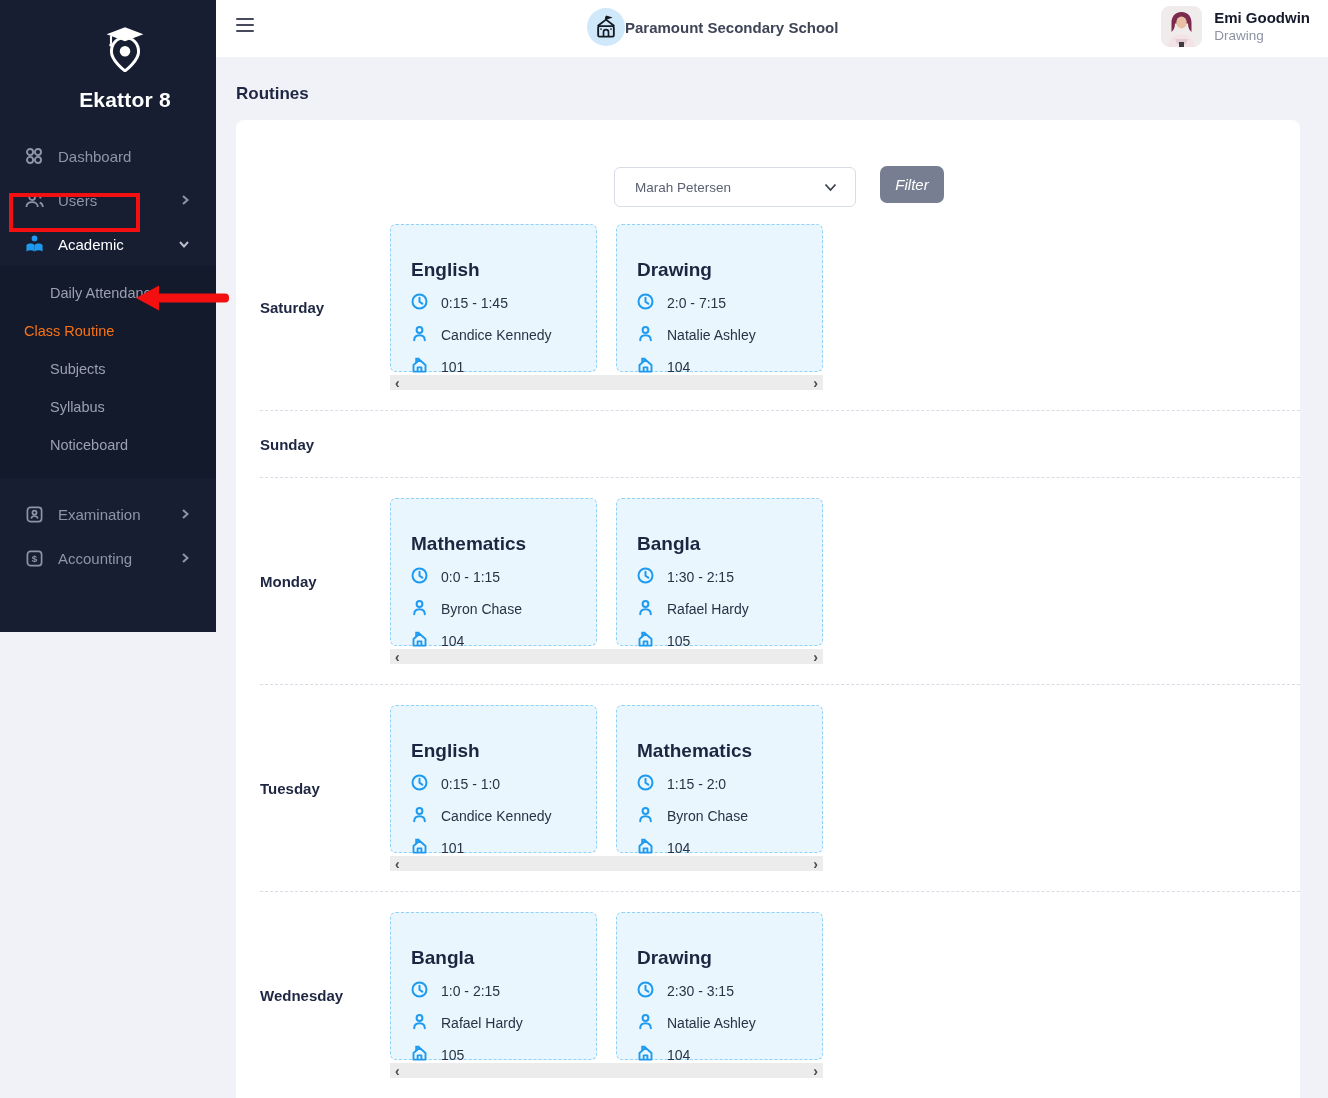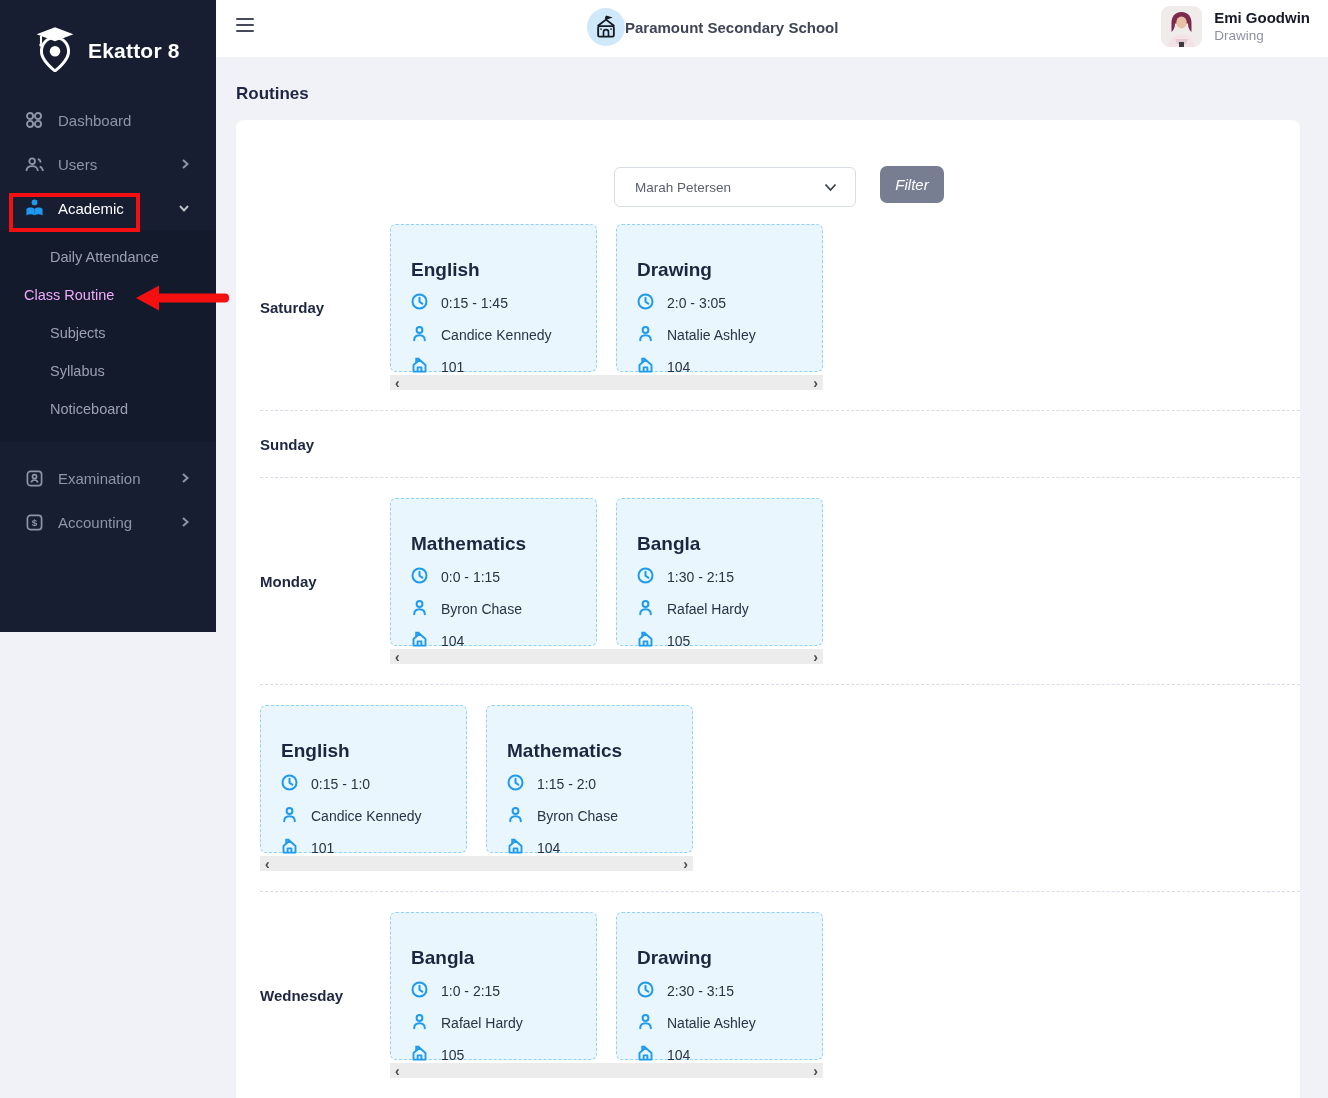--- a/index.html
+++ b/index.html
@@ -1,29 +1,29 @@
 <!DOCTYPE html>
 <html><head>
 <meta charset="utf-8">
 <style>
   * { margin:0; padding:0; box-sizing:border-box; }
   html,body { width:1328px; height:1098px; overflow:hidden; font-family:"Liberation Sans", sans-serif; background:#f0f2f7; position:relative; }
 
   
   .sidebar { position:absolute; left:0; top:0; width:216px; height:632px; background:#171e32; z-index:5; }
-  .logo { display:flex; align-items:center; gap:12px; padding:26px 0 22px 34px; }
+  .logo { display:flex; align-items:center; gap:12px; padding:26px 0 22px 34px;flex-direction:column; }
   .logo-text { color:#ffffff; font-size:21px; font-weight:bold; letter-spacing:.2px; }
   .nav-item { display:flex; align-items:center; height:44px; padding:0 26px 0 24px; color:#8e95a8; font-size:15px; cursor:pointer; position:relative; }
   .nav-item .nav-ico { width:20px; display:flex; justify-content:center; margin-right:14px; }
   .nav-item .nav-label { flex:1; }
   .nav-item.active { color:#ffffff; font-weight:normal; }
   .nav-item.active .nav-label { color:#ffffff; }
   .submenu { background:#131a2c; padding:8px 0 14px 0; }
   .sub-item { height:38px; display:flex; align-items:center; padding-left:50px; color:#9ba1b0; font-size:14.5px; cursor:pointer; }
-  .sub-item.active { color:#f0abfc;padding-left:24px; }
+  .sub-item.active { color:#f97316;padding-left:24px; }
   .section-gap { height:14px; }
   .chev { display:flex; align-items:center; }
 
   
   .header { position:absolute; left:216px; top:0; right:0; height:57px; background:#ffffff; z-index:4; }
   .hamburger { position:absolute; left:20px; top:18px; width:18px; height:14px; display:flex; flex-direction:column; justify-content:space-between; cursor:pointer; }
   .hamburger span { display:block; height:2px; background:#454b5c; border-radius:1px; }
   .school { position:absolute; left:371px; top:8px; display:flex; align-items:center; }
   .school-ico { width:38px; height:38px; border-radius:50%; background:#cfe9fb; display:flex; align-items:center; justify-content:center; }
   .school-name { font-size:15px; font-weight:bold; color:#3f4557; }
@@ -267,21 +267,21 @@
 
   <div class="class-card">
     <div class="subject">Drawing</div>
     <div class="info-row">
       <span>
         <svg width="17" height="17" viewBox="0 0 17 17" fill="none" stroke="#1e9bf0" stroke-width="2">
           <circle cx="8.5" cy="8.5" r="7"></circle>
           <polyline points="8.5,4.7 8.5,8.8 11.3,10.6" stroke-linecap="round"></polyline>
         </svg>
       </span>
-      <span>2:0 - 3:05</span>
+      <span>2:0 - 7:15</span>
     </div>
     <div class="info-row">
       <span>
         <svg width="17" height="17" viewBox="0 0 17 17" fill="none" stroke="#1e9bf0" stroke-width="2">
           <circle cx="8.5" cy="5" r="2.9"></circle>
           <path d="M3.2 15.2 C3.2 11.8 5.5 10.2 8.5 10.2 C11.5 10.2 13.8 11.8 13.8 15.2" stroke-linecap="round"></path>
         </svg>
       </span>
       <span>Natalie Ashley</span>
     </div>
@@ -387,20 +387,21 @@
           <span class="scroll-arrow">‹</span>
           <span class="scroll-arrow">›</span>
         </div>
       </div>
     </div>
     <div class="separator"></div>
   </div>
 
   <div class="day-wrap">
     <div class="day-block">
+      <div class="day-label">Tuesday</div>
       <div class="day-cards">
         <div class="cards-row">
   <div class="class-card">
     <div class="subject">English</div>
     <div class="info-row">
       <span>
         <svg width="17" height="17" viewBox="0 0 17 17" fill="none" stroke="#1e9bf0" stroke-width="2">
           <circle cx="8.5" cy="8.5" r="7"></circle>
           <polyline points="8.5,4.7 8.5,8.8 11.3,10.6" stroke-linecap="round"></polyline>
         </svg>

